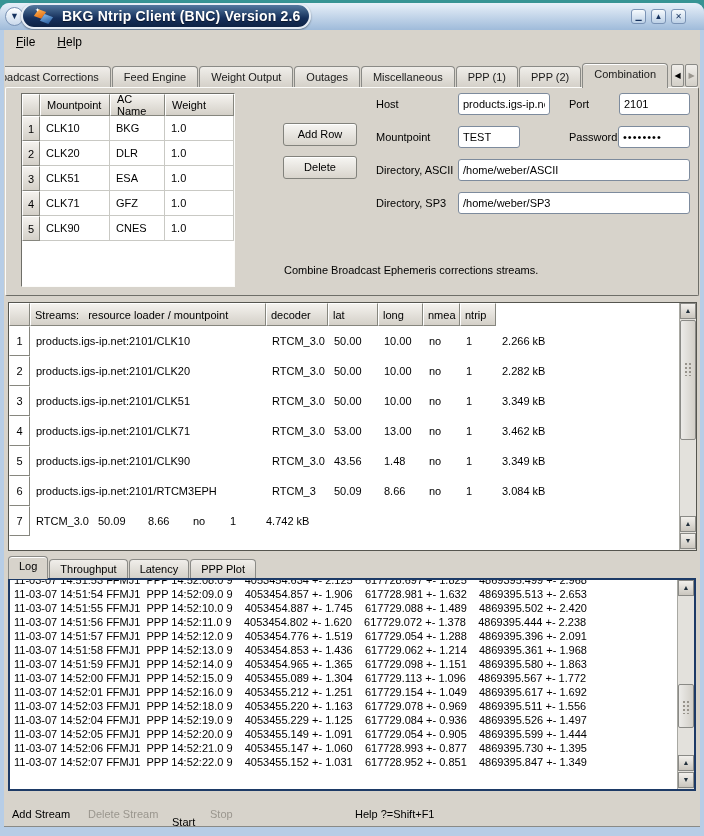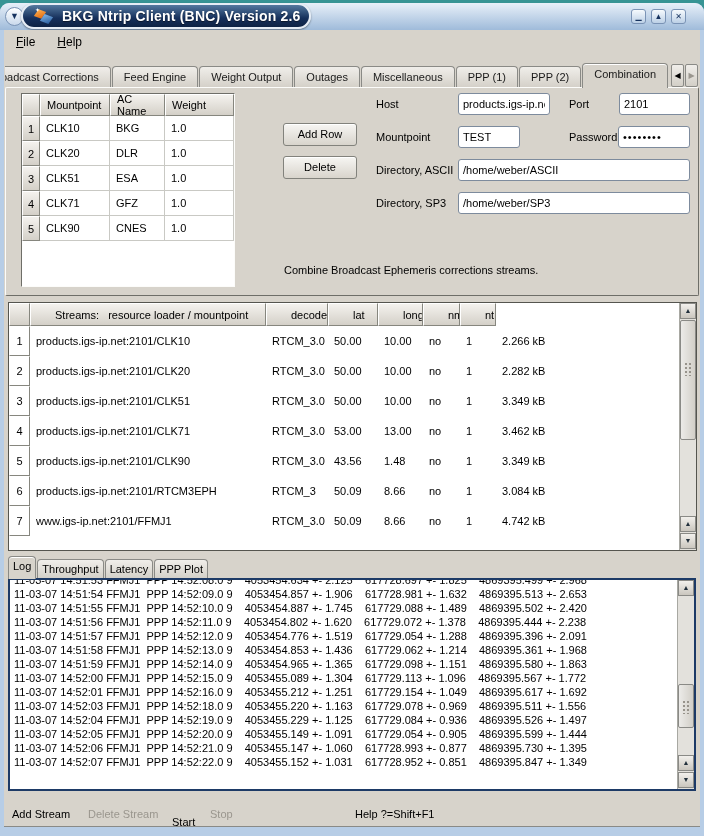--- a/index.html
+++ b/index.html
@@ -80,36 +80,36 @@
   .s-c-res { width:236px; flex:none; }
   .s-c-dec { width:62px; flex:none; }
   .s-c-lat { width:50px; flex:none; }
   .s-c-lon { width:45px; flex:none; }
   .s-c-nme { width:37px; flex:none; overflow:hidden; }
   .s-c-ntr { width:36px; flex:none; }
   .s-c-byt { flex:1; }
   .s-c-sb  { width:17px; flex:none; }
   .st-head .cell { background:linear-gradient(#f4f2ee,#d4d0c8);
     border:1px solid; border-color:#ffffff #86867e #86867e #ffffff;
-    display:flex; align-items:center; padding-left:24px; white-space:pre; overflow:hidden; }
+    display:flex; align-items:center; padding-left:4px; white-space:pre; overflow:hidden; }
   .st-row .cell { background:#fff; display:flex; align-items:center; padding-left:6px; white-space:nowrap; }
   .st-row .ncell { padding-left:0; justify-content:center; }
   .streams-sb { position:absolute; right:0; top:0; width:17px; height:247px;
     background:#e3e1dc; border-left:1px solid #a8a8a2; }
   
   .sb-btn { position:absolute; left:0; width:16px; height:16px;
     background:linear-gradient(#f2f0ec,#cac6be); border:1px solid #8a8a86;
     font-size:7px; text-align:center; line-height:14px; color:#22303c; }
   .sb-thumb { position:absolute; left:0; width:16px;
     background:linear-gradient(90deg,#ecebe8,#d2cfc8); border:1px solid #8a8a86; border-radius:2px; }
   .sb-thumb::after { content:""; position:absolute; left:3px; right:3px; top:35%; height:14px;
     background-image:radial-gradient(#97938b 1px, transparent 1.4px); background-size:4px 4px; }
   
   .logtabs { position:absolute; top:526px; left:4px; display:flex; align-items:flex-end; height:23px; }
-  .ltab { height:20px; padding:0 4px; line-height:19px;
+  .ltab { height:20px; padding:0 10px; line-height:19px;
     background:linear-gradient(#f0eeea,#d3cfc7); border:1px solid #8a8a86; border-bottom:none;
     border-radius:4px 4px 0 0; margin-right:1px; }
   .ltab.active { height:23px; background:#d7d3cb; box-shadow:inset 0 1px 0 #fff; z-index:2; }
   .logbox { position:absolute; top:548px; left:4px; width:688px; height:213px;
     border:2px solid #1d3a66; background:#fff; overflow:hidden; }
   .log-text { position:absolute; left:4px; top:0; right:19px; bottom:0; overflow:hidden; }
   .log-line { white-space:pre; line-height:14px; font-size:11px; }
   .log-line:first-child { margin-top:-7px; }
   .log-sb { position:absolute; right:0; top:0; width:17px; height:209px;
     background:#e3e1dc; border-left:1px solid #a8a8a2; }
@@ -309,21 +309,20 @@
         <div class="cell s-c-dec">RTCM_3</div>
         <div class="cell s-c-lat">50.09</div>
         <div class="cell s-c-lon">8.66</div>
         <div class="cell s-c-nme">no</div>
         <div class="cell s-c-ntr">1</div>
         <div class="cell s-c-byt">3.084 kB</div>
         <div class="s-c-sb"></div>
       </div>
       <div class="st-row">
         <div class="cell s-c-num ncell">7</div>
-        <div class="cell s-c-res">www.igs-ip.net:2101/FFMJ1</div>
         <div class="cell s-c-dec">RTCM_3.0</div>
         <div class="cell s-c-lat">50.09</div>
         <div class="cell s-c-lon">8.66</div>
         <div class="cell s-c-nme">no</div>
         <div class="cell s-c-ntr">1</div>
         <div class="cell s-c-byt">4.742 kB</div>
         <div class="s-c-sb"></div>
       </div>
 
       <div class="streams-sb">

